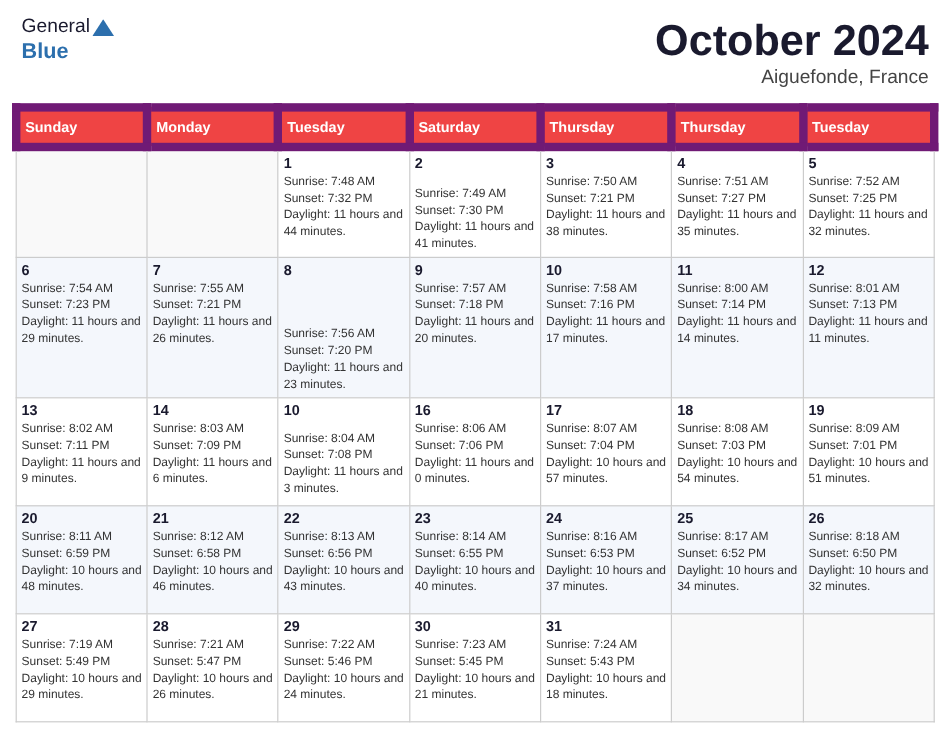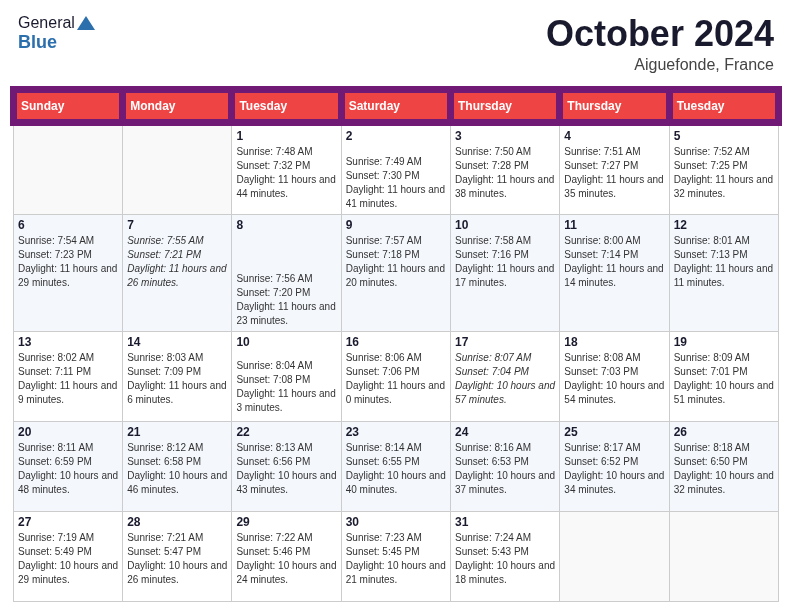--- a/index.html
+++ b/index.html
@@ -125,21 +125,21 @@
         </td>
         <td>
           <span class="day-num">2</span>
           <div class="day-info" style="white-space: pre-line; margin-top: 12px;">Sunrise: 7:49 AM
 Sunset: 7:30 PM
 Daylight: 11 hours and 41 minutes.</div>
         </td>
         <td>
           <span class="day-num">3</span>
           <div class="day-info" style="white-space: pre-line;">Sunrise: 7:50 AM
-Sunset: 7:28 PM
+Sunset: 7:21 PM
 Daylight: 11 hours and 38 minutes.</div>
         </td>
         <td>
           <span class="day-num">4</span>
           <div class="day-info" style="white-space: pre-line;">Sunrise: 7:51 AM
 Sunset: 7:27 PM
 Daylight: 11 hours and 35 minutes.</div>
         </td>
         <td>
           <span class="day-num">5</span>
@@ -150,21 +150,21 @@
       </tr>
       <tr class="row-alt">
         <td>
           <span class="day-num">6</span>
           <div class="day-info" style="white-space: pre-line;">Sunrise: 7:54 AM
 Sunset: 7:23 PM
 Daylight: 11 hours and 29 minutes.</div>
         </td>
         <td>
           <span class="day-num">7</span>
-          <div class="day-info" style="white-space: pre-line; font-style: italic;">Sunrise: 7:55 AM
+          <div class="day-info" style="white-space: pre-line;">Sunrise: 7:55 AM
 Sunset: 7:21 PM
 Daylight: 11 hours and 26 minutes.</div>
         </td>
         <td>
           <span class="day-num">8</span>
           <div class="day-info" style="white-space: pre-line; margin-top: 40px;">Sunrise: 7:56 AM
 Sunset: 7:20 PM
 Daylight: 11 hours and 23 minutes.</div>
         </td>
         <td>
@@ -212,21 +212,21 @@
 Daylight: 11 hours and 3 minutes.</div>
         </td>
         <td>
           <span class="day-num">16</span>
           <div class="day-info" style="white-space: pre-line;">Sunrise: 8:06 AM
 Sunset: 7:06 PM
 Daylight: 11 hours and 0 minutes.</div>
         </td>
         <td>
           <span class="day-num">17</span>
-          <div class="day-info" style="white-space: pre-line; font-style: italic;">Sunrise: 8:07 AM
+          <div class="day-info" style="white-space: pre-line;">Sunrise: 8:07 AM
 Sunset: 7:04 PM
 Daylight: 10 hours and 57 minutes.</div>
         </td>
         <td>
           <span class="day-num">18</span>
           <div class="day-info" style="white-space: pre-line;">Sunrise: 8:08 AM
 Sunset: 7:03 PM
 Daylight: 10 hours and 54 minutes.</div>
         </td>
         <td>

